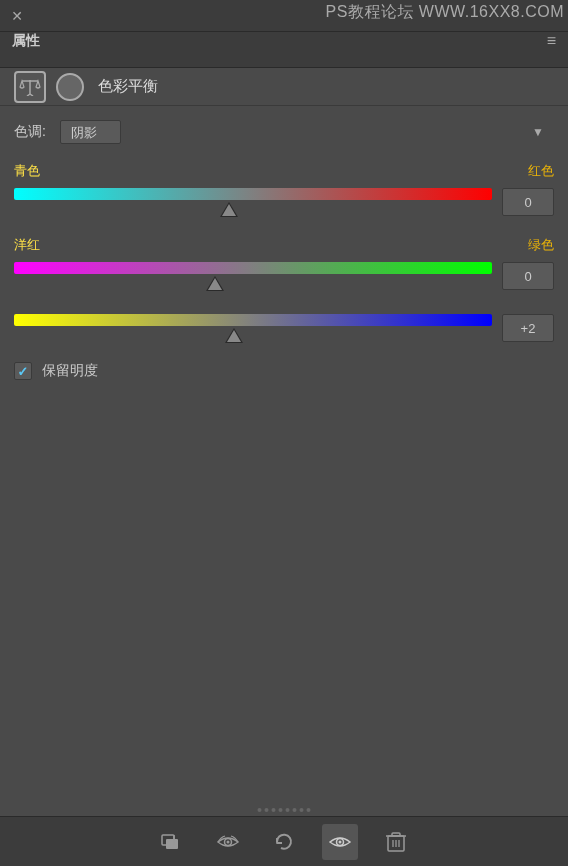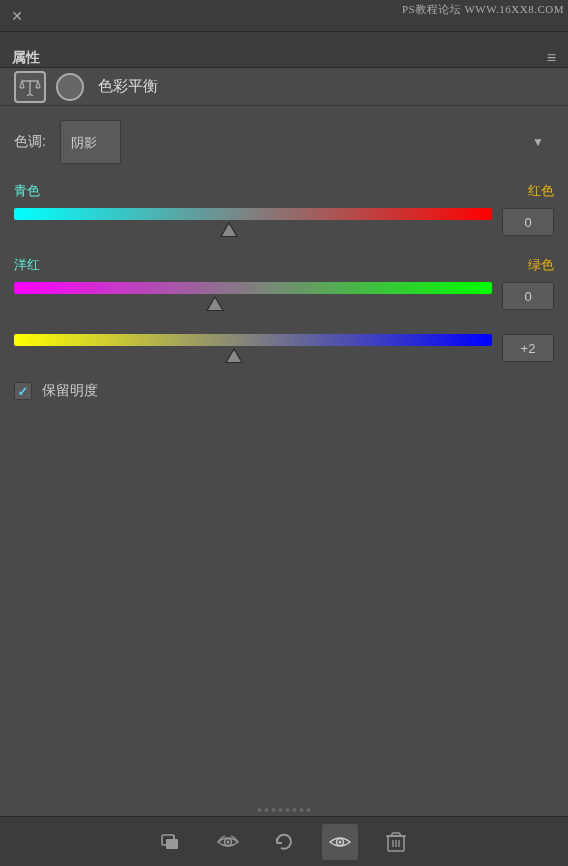--- a/index.html
+++ b/index.html
@@ -10,25 +10,24 @@
       font-family: "Microsoft YaHei", "SimHei", sans-serif;
       color: #ccc;
       overflow: hidden;
     }
 
     
     .watermark {
       position: absolute;
       top: 2px;
       right: 4px;
-      font-size: 11px;
+      font-size: 16px;
       color: #aaa;
       z-index: 100;
       letter-spacing: 0.5px;
-      font-family: Liberation Serif, serif;
     }
 
     
     .top-bar {
       display: flex;
       align-items: center;
       height: 32px;
       background: #3c3c3c;
       padding: 0 10px;
       border-bottom: 1px solid #2a2a2a;
@@ -40,21 +39,21 @@
       display: flex;
       align-items: center;
       justify-content: center;
       color: #aaa;
       font-size: 14px;
     }
 
     
     .panel-header {
       display: flex;
-      align-items: flex-end;
+      align-items: flex-start;
       justify-content: space-between;
       height: 36px;
       background: #3c3c3c;
       padding: 0 12px;
       border-bottom: 1px solid #2a2a2a;
       gap: 24px;
     }
     .panel-title {
       font-size: 14px;
       color: #ccc;
@@ -112,21 +111,21 @@
       margin-bottom: 18px;
       gap: 10px;
     }
     .tone-label {
       font-size: 14px;
       color: #ccc;
       min-width: 36px;
     }
     .tone-select {
       flex: 1;
-      height: 44px;
+      height: 24px;
       background: #5a5a5a;
       border: 1px solid #3a3a3a;
       color: #ccc;
       padding: 0 10px;
       font-size: 13px;
       appearance: none;
       cursor: pointer;
       border-radius: 2px;
     }
     .select-wrapper {
@@ -147,21 +146,21 @@
     .slider-section {
       margin-bottom: 6px;
     }
     .slider-labels {
       display: flex;
       justify-content: space-between;
       margin-bottom: 4px;
     }
     .slider-label-left {
       font-size: 13px;
-      color: #5eead4;
+      color: #fde047;
     }
     .slider-label-right {
       font-size: 13px;
       color: #eab308;
     }
     .slider-row {
       display: flex;
       align-items: center;
       gap: 10px;
       margin-bottom: 16px;

